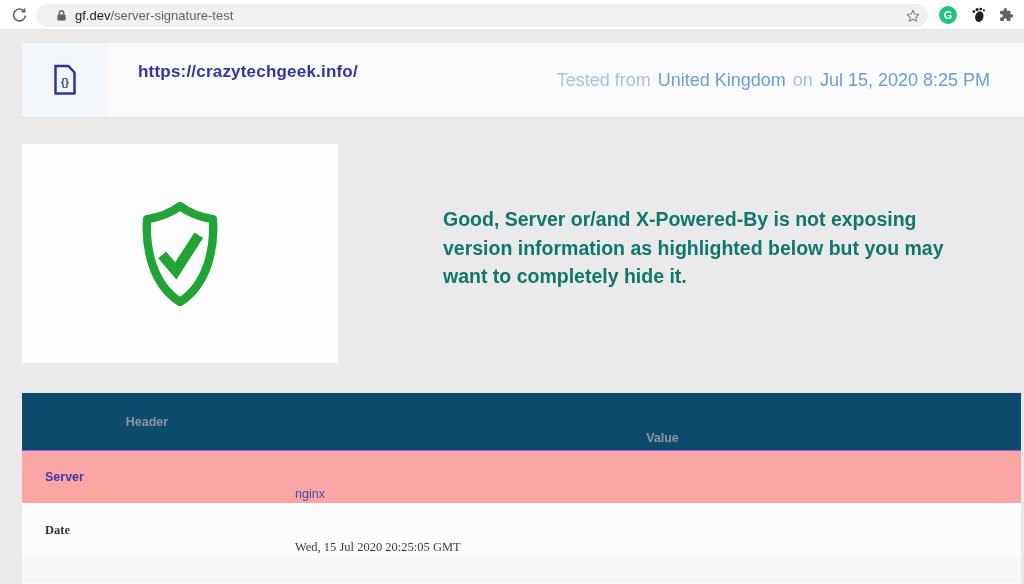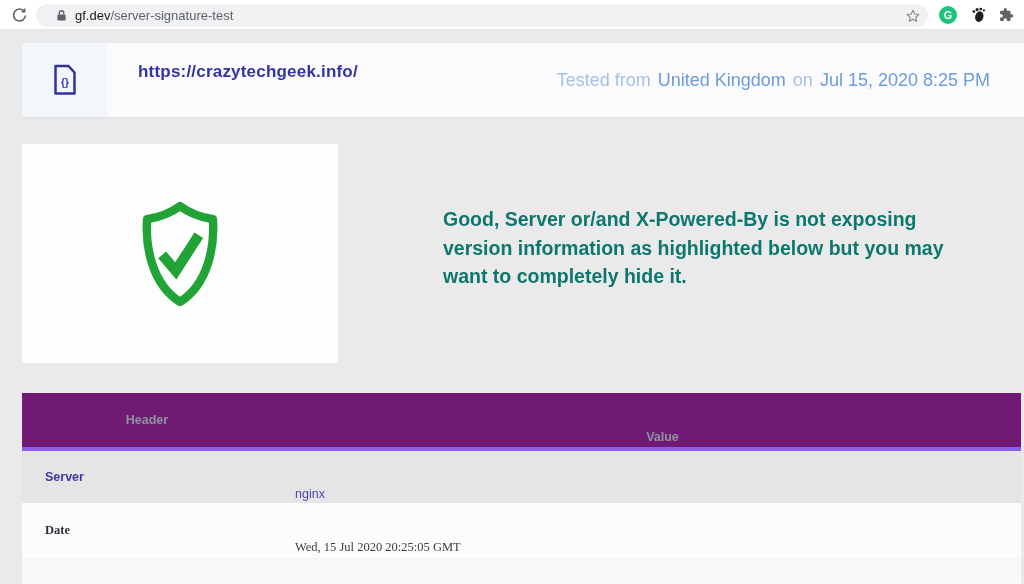--- a/index.html
+++ b/index.html
@@ -28,25 +28,25 @@
   .tl-label { color:#a5c0e5; }
   .tl-value { color:#6b9cd8; }
 
   
   .shield-card { position:absolute; left:22px; top:144px; width:316px; height:219px; background:#fdfdfe; display:flex; align-items:center; justify-content:center; }
   .result-msg { position:absolute; left:443px; top:205px; width:545px; font-size:19.5px; line-height:28.5px; font-weight:bold; color:#0f766e; }
 
   
   .headers-table { position:absolute; left:22px; top:393px; width:999px; height:191px; background:#fbfbfc; }
   .t-row { display:flex; width:100%; }
-  .t-head { height:58px; background:#701a75; border-bottom:4px solid #8b5cf6;gap:32px; }
+  .t-head { height:58px; background:#0c4a6e; border-bottom:1px solid #8b5cf6;gap:32px; }
   .t-head .c1, .t-head .c2 { display:flex; align-items:center; justify-content:center; font-size:12.5px; font-weight:bold; color:#8f949b; }
   .c1 { width:250px; flex:none; }
   .c2 { flex:1;margin-top:33px; }
-  .r-server { height:52px; background:#e5e5e5; }
+  .r-server { height:52px; background:#fca5a5; }
   .r-date { height:56px; background:#fcfcfd; border-bottom:1px solid #f3f3f5;font-family:Liberation Serif, serif; }
   .r-next { height:24px; background:#f8f8f9; }
   .cell { display:flex; align-items:center; font-size:12.5px; }
   .cell.c1 { padding-left:23px; }
   .cell.c2 { padding-left:23px; }
   .r-server .c1 { font-weight:bold; color:#3b3ba2; }
   .r-server .c2 { color:#4a4aae; }
   .r-date .c1 { font-weight:bold; color:#2e3237; }
   .r-date .c2 { color:#3a3e44; }
 </style>

